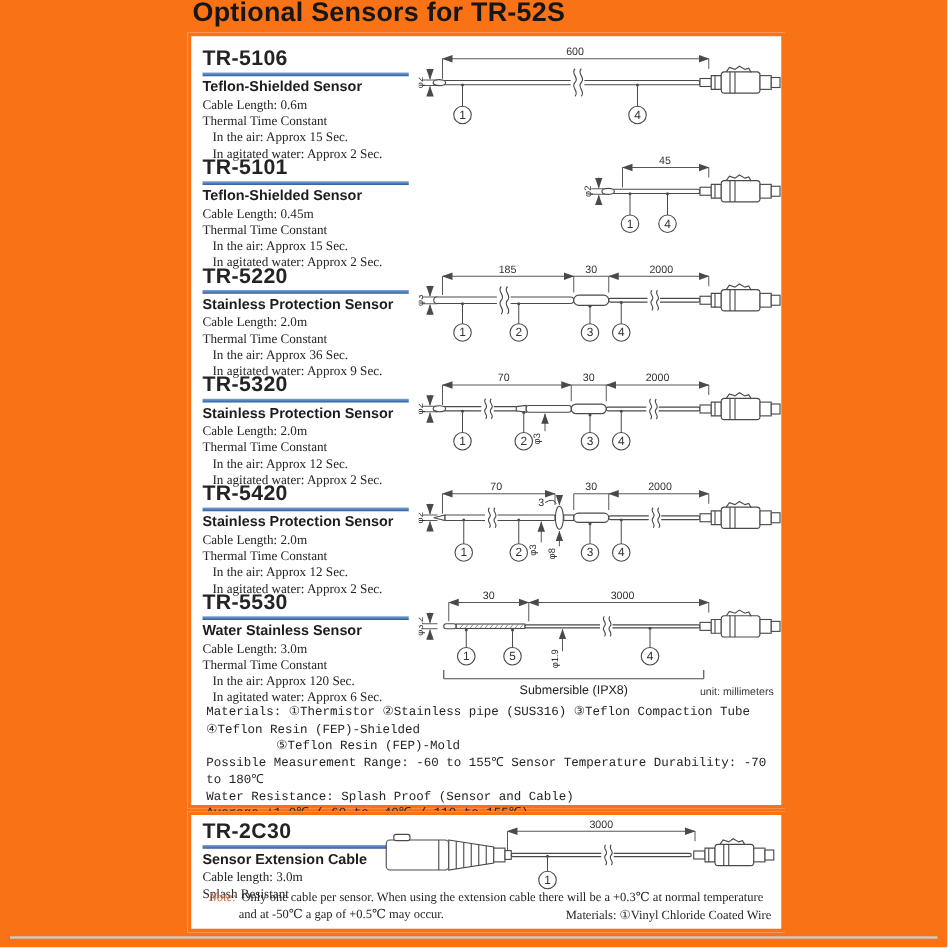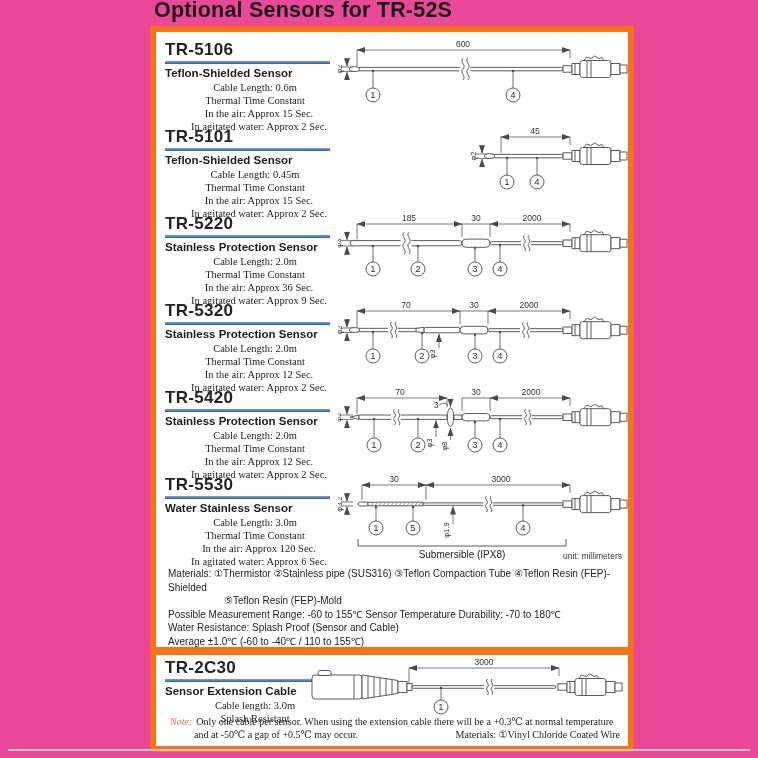--- a/index.html
+++ b/index.html
@@ -1,33 +1,33 @@
 <!DOCTYPE html>
 <html><head>
 <meta charset="utf-8">
 <style>
   html,body { margin:0; padding:0; background:#fff; }
-  #stage { position:relative; width:758px; height:758px; background:#ec4899; overflow:hidden;
+  #stage { position:relative; width:758px; height:758px; background:#f97316; overflow:hidden;
            font-family:"Liberation Sans", sans-serif; }
   .title { position:absolute; left:154px; top:-2px; font-size:21.5px; font-weight:bold;
            color:#161616; letter-spacing:0.2px; }
-  .panel { position:absolute; border:6px solid #f97316; background:#fff; }
+  .panel { position:absolute; border:3px solid #f97316; background:#fff; }
   #main-panel { left:150px; top:26px; width:472px; height:615px; }
   #ext-panel  { left:150px; top:649px; width:472px; height:91px; }
   .section { position:absolute; left:0; width:470px; height:88px; }
   .sec-text { position:absolute; left:9px; top:4px; width:180px; }
   .model { font-size:17px; font-weight:bold; color:#242424; line-height:18px; letter-spacing:0.3px; }
   .blue-rule { height:3px; width:165px; background:linear-gradient(180deg,#7ea6d6,#2d5d9f); margin:2px 0 3px 0; }
   .subtype { font-size:11.5px; font-weight:bold; color:#1d1d1d; line-height:13px; margin-bottom:1px; }
-  .spec { font-family:"Liberation Serif","DejaVu Serif",serif; font-size:10.5px; color:#252525; line-height:13px; white-space:nowrap;text-align:center; }
+  .spec { font-family:"Liberation Serif","DejaVu Serif",serif; font-size:10.5px; color:#252525; line-height:13px; white-space:nowrap; }
   .spec.indent { padding-left:8px; }
   .diagram { position:absolute; left:182px; top:0; }
   .unit-note { position:absolute; right:6px; top:519px; font-size:8.5px; color:#383838; }
   .materials { position:absolute; left:12px; top:535px; width:454px;
-               font-family:Liberation Sans, sans-serif; font-size:10px; color:#242424; line-height:13.5px; }
+               font-family:Liberation Mono, monospace; font-size:10px; color:#242424; line-height:13.5px; }
   .materials .l2 { padding-left:56px; }
   .ext-materials { position:absolute; right:8px; top:48px; font-family:"Liberation Serif","DejaVu Serif",serif;
                    font-size:10px; color:#242424;margin-top:26px; }
   .note-row { position:absolute; left:14px; top:61px; width:452px;
               font-family:"Liberation Serif","DejaVu Serif",serif; font-size:10px; line-height:12.5px; color:#242424; }
   .note-label { color:#d2703f; font-style:italic; margin-right:4px; }
   .note-l2 { padding-left:24px; }
   .scan-edge { position:absolute; left:8px; top:749px; width:742px; height:2px; background:#cncnc; background:#c9c9c9; }
   
   .ln  { stroke:#4a4a4a; stroke-width:0.9; fill:none; }

